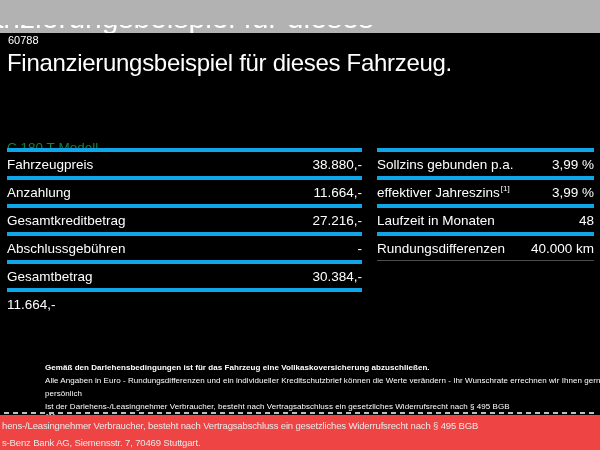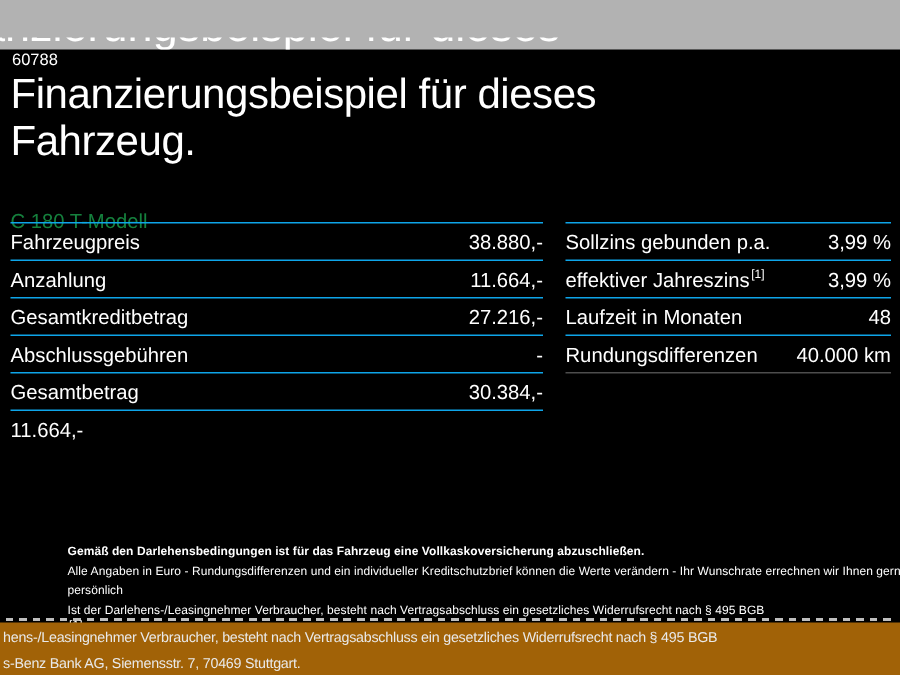--- a/index.html
+++ b/index.html
@@ -8,44 +8,44 @@
     background:#000;font-family:"Liberation Sans",sans-serif;
     -webkit-font-smoothing:antialiased;
   }
   
   .bg-top{position:absolute;left:0;top:0;width:600px;height:33px;background:#b2b2b2;}
   .ghost-clip{position:absolute;left:0;top:25px;width:600px;height:8px;overflow:hidden;}
   .ghost-text{position:absolute;left:-55px;top:-24px;font-size:30px;line-height:34px;
     color:#ffffff;white-space:nowrap;font-weight:400;}
   
   .doc-id{position:absolute;left:8px;top:34px;font-size:11px;color:#fff;}
-  .title{position:absolute;left:7px;top:47px;width:470px;font-size:28px;line-height:31px;
+  .title{position:absolute;left:7px;top:47px;width:470px;font-size:24px;line-height:31px;
     font-weight:400;color:#fff;letter-spacing:-0.3px;}
   .subtitle{position:absolute;left:7px;top:140px;font-size:13.5px;color:#15803d;}
   
   .tbl{position:absolute;top:148px;color:#fff;font-size:13.5px;}
   .tbl-left{left:7px;width:355px;}
   .tbl-right{left:377px;width:217px;}
   .row{display:flex;justify-content:space-between;align-items:center;height:24px;
-    border-top:1px solid #0ea5e9;}
+    border-top:4px solid #0ea5e9;}
   .row .lbl{white-space:nowrap;}
   .row .val{white-space:nowrap;text-align:center;}
   .row-strong{font-weight:700;border-bottom:2px solid #9a9a9a;}
   .tbl-right .row:last-child{border-bottom:1px solid #4d4d4d;}
   sup.fn{font-size:8px;line-height:0;vertical-align:super;margin-left:1px;}
   
   .fineprint{position:absolute;left:5px;top:361px;width:592px;color:#fff;
     font-size:8px;line-height:13px;letter-spacing:0.05px;margin-left:40px;}
   .fp-bold{font-weight:700;}
   .footnote{margin-top:1px;}
   
   .artifact{position:absolute;left:4px;top:412px;width:594px;height:2px;opacity:.85;
     background:repeating-linear-gradient(90deg,#e0e0e0 0 5px,transparent 5px 9px);}
   
-  .bg-bottom{position:absolute;left:0;top:415px;width:600px;height:35px;background:#a16207;}
+  .bg-bottom{position:absolute;left:0;top:415px;width:600px;height:35px;background:#ef4444;}
   .bgb-line{position:absolute;left:2px;color:#e9e9e9;font-size:9.5px;
     letter-spacing:-0.15px;white-space:nowrap;}
   .bgb-1{top:5px;}
   .bgb-2{top:22px;}
 </style>
 </head>
 <body>
 
 <div class="stage">
 

